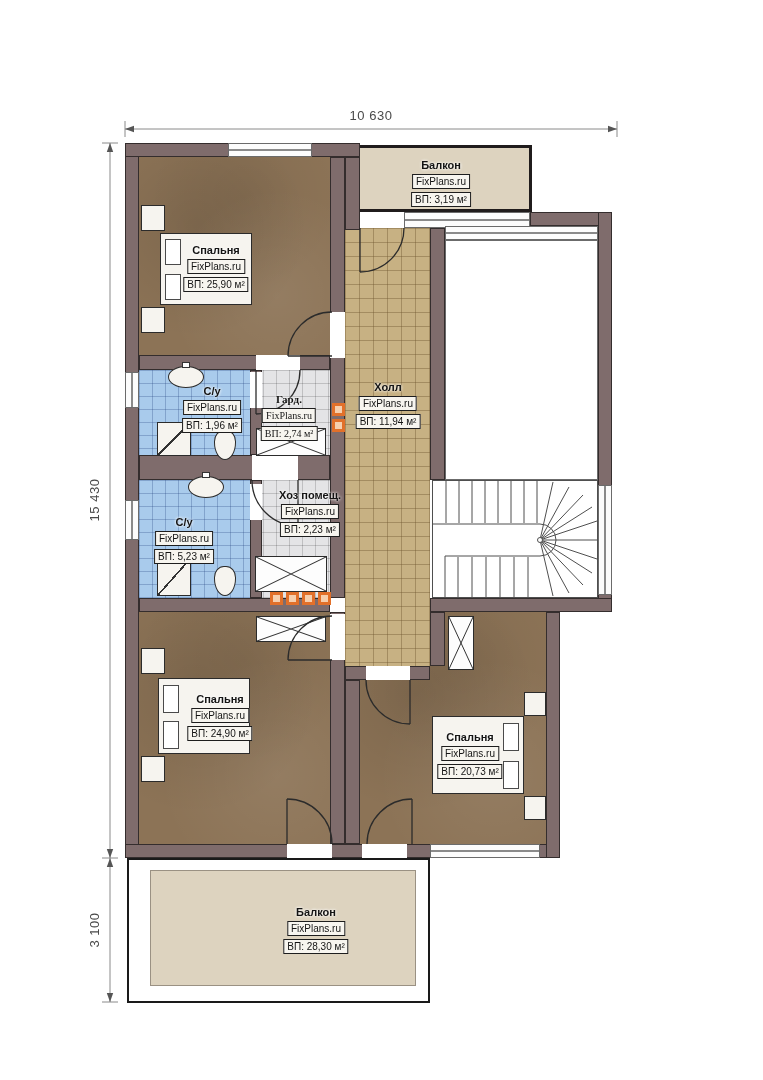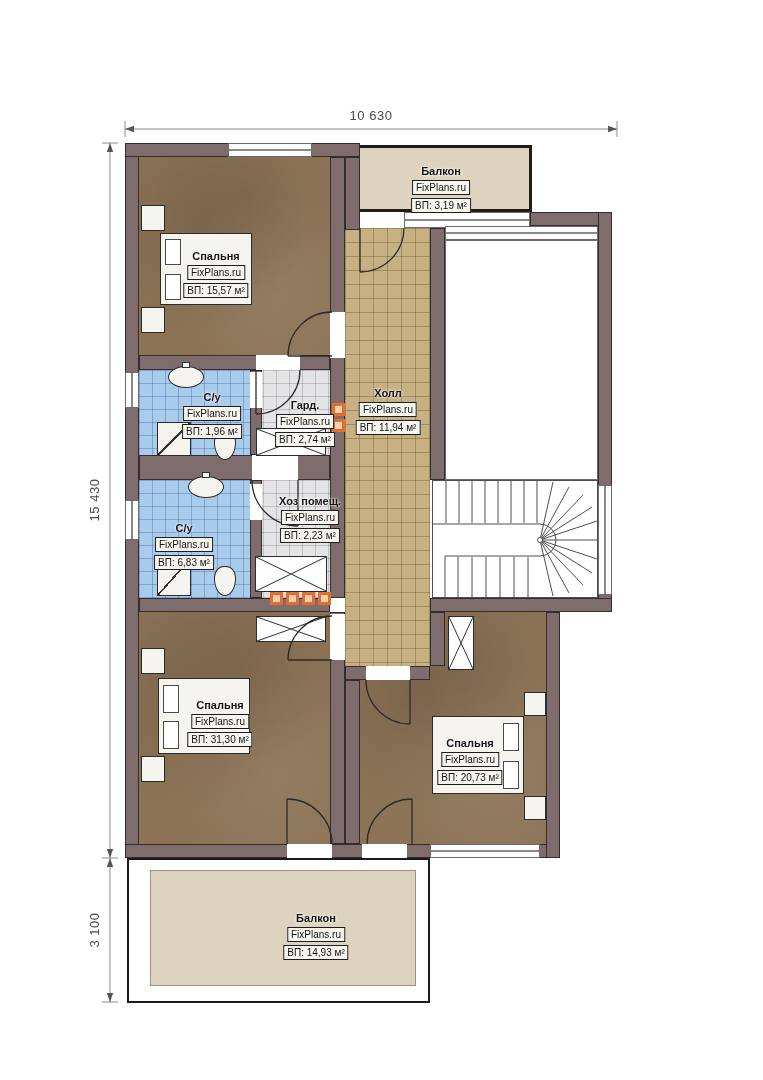--- a/index.html
+++ b/index.html
@@ -36,21 +36,21 @@
   .pillow{position:absolute;background:#ffffff;border:1px solid #4a4a4a;box-sizing:border-box;}
   .ellipse{border-radius:50%;}
   .toilet{border-radius:45% 45% 50% 50% / 38% 38% 58% 58%;}
   .shower{background-image:linear-gradient(to bottom right, transparent calc(50% - .8px), #333 calc(50% - .8px), #333 calc(50% + .8px), transparent calc(50% + .8px));}
   .xbox{position:absolute;background:#fdfdfd;border:1.5px solid #2b2b2b;box-sizing:border-box;z-index:20;}
   .xbox svg{display:block;width:100%;height:100%;}
   .vent{position:absolute;width:13px;height:13px;background:#f6cfae;border:3px solid #e2702a;box-sizing:border-box;z-index:22;}
   .tap{position:absolute;background:#fff;border:1px solid #333;box-sizing:border-box;z-index:21;}
   #overlay{position:absolute;left:0;top:0;z-index:30;pointer-events:none;}
   .room-label{position:absolute;transform:translate(-50%,-50%);display:flex;flex-direction:column;
-    align-items:center;gap:3px;z-index:40;margin-top:6px;}
+    align-items:center;gap:3px;z-index:40;}
   .rl-name{font-weight:bold;font-size:11px;color:#141414;white-space:nowrap;
     text-shadow:0 0 3px rgba(255,255,255,.85), 0 0 3px rgba(255,255,255,.85);}
   .rl-box{font-size:10px;color:#141414;background:#f7f5ef;border:1.5px solid #1d1d1d;
     padding:0 3px;line-height:13px;white-space:nowrap;}
   .dim-text{fill:#4a4a4a;font-size:13px;letter-spacing:.5px;}
 </style>
 </head>
 <body>
 
 <div id="canvas">
@@ -245,61 +245,61 @@
         <line x1="540" y1="540" x2="569" y2="593"></line>
       <line x1="540" y1="540" x2="553" y2="596"></line>
       <path d="M540,524 A16,16 0 0 1 540,556"></path>
       <circle cx="540" cy="540" r="2.5" fill="#fff"></circle>
     </g>
   </svg>
 
   <div class="room-label" style="left:216px;top:268px;">
     <div class="rl-name">Спальня</div>
     <div class="rl-box">FixPlans.ru</div>
-    <div class="rl-box">ВП: 15,57 м²</div>
+    <div class="rl-box">ВП: 25,90 м²</div>
   </div>
   <div class="room-label" style="left:441px;top:183px;">
     <div class="rl-name">Балкон</div>
     <div class="rl-box">FixPlans.ru</div>
     <div class="rl-box">ВП: 3,19 м²</div>
   </div>
   <div class="room-label" style="left:212px;top:409px;">
     <div class="rl-name">С/у</div>
     <div class="rl-box">FixPlans.ru</div>
     <div class="rl-box">ВП: 1,96 м²</div>
   </div>
-  <div class="room-label" style="left:305px;top:417px;">
+  <div class="room-label" style="left:289px;top:417px;font-family:Liberation Serif, serif;">
     <div class="rl-name">Гард.</div>
     <div class="rl-box">FixPlans.ru</div>
     <div class="rl-box">ВП: 2,74 м²</div>
   </div>
   <div class="room-label" style="left:388px;top:405px;align-items:center;">
     <div class="rl-name">Холл</div>
     <div class="rl-box">FixPlans.ru</div>
     <div class="rl-box">ВП: 11,94 м²</div>
   </div>
   <div class="room-label" style="left:310px;top:513px;">
     <div class="rl-name">Хоз помещ.</div>
     <div class="rl-box">FixPlans.ru</div>
     <div class="rl-box">ВП: 2,23 м²</div>
   </div>
   <div class="room-label" style="left:184px;top:540px;">
     <div class="rl-name">С/у</div>
     <div class="rl-box">FixPlans.ru</div>
-    <div class="rl-box">ВП: 6,83 м²</div>
+    <div class="rl-box">ВП: 5,23 м²</div>
   </div>
   <div class="room-label" style="left:220px;top:717px;">
     <div class="rl-name">Спальня</div>
     <div class="rl-box">FixPlans.ru</div>
-    <div class="rl-box">ВП: 31,30 м²</div>
+    <div class="rl-box">ВП: 24,90 м²</div>
   </div>
   <div class="room-label" style="left:470px;top:755px;">
     <div class="rl-name">Спальня</div>
     <div class="rl-box">FixPlans.ru</div>
     <div class="rl-box">ВП: 20,73 м²</div>
   </div>
   <div class="room-label" style="left:316px;top:930px;">
     <div class="rl-name">Балкон</div>
     <div class="rl-box">FixPlans.ru</div>
-    <div class="rl-box">ВП: 14,93 м²</div>
+    <div class="rl-box">ВП: 28,30 м²</div>
   </div>
 
 </div>
 
 </body></html>

